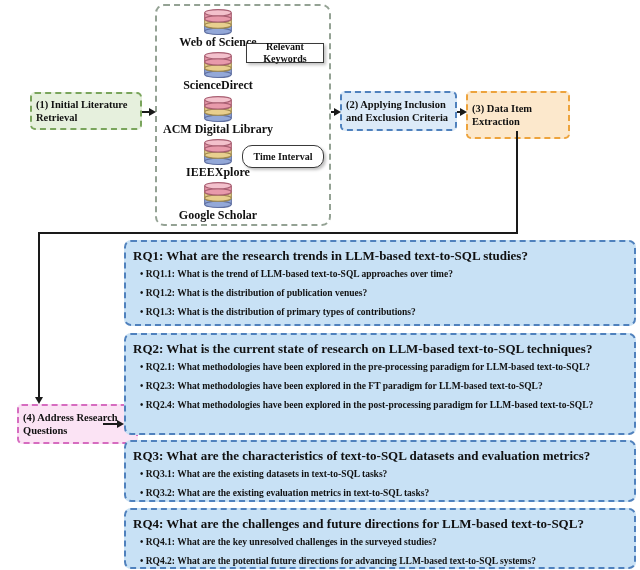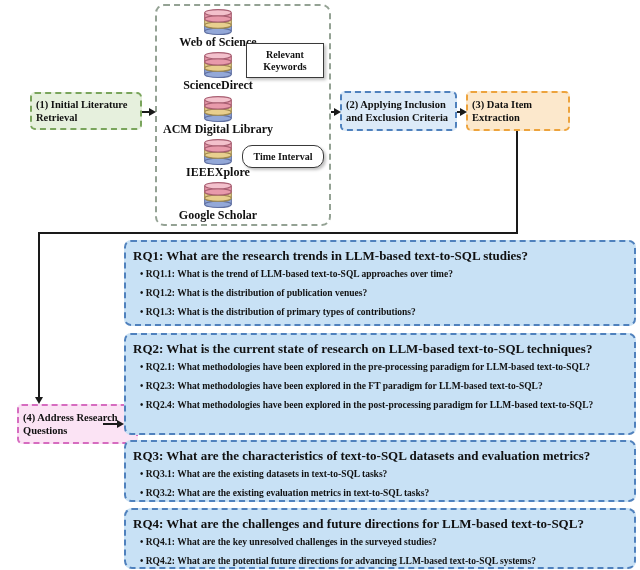--- a/index.html
+++ b/index.html
@@ -3,43 +3,43 @@
 <meta charset="utf-8">
 <style>
   html,body{margin:0;padding:0;}
   body{width:640px;height:570px;background:#ffffff;font-family:"Liberation Serif",serif;color:#111;}
   .canvas{position:relative;width:640px;height:570px;overflow:hidden;background:#fff;}
   .box{position:absolute;display:flex;align-items:center;justify-content:center;text-align:left;
        font-weight:bold;border-radius:5px;box-sizing:border-box;padding:2px 4px;}
   .step{font-size:10.5px;line-height:13.5px;}
   #step1{left:30px;top:92px;width:112px;height:38px;background:#e6f0dd;border:2px dashed #7aa55c;}
   #step2{left:340px;top:91px;width:117px;height:40px;background:#dceaf8;border:2px dashed #4f81bd;}
-  #step3{left:466px;top:91px;width:104px;height:40px;background:#fce8cc;border:2px dashed #eda33c;}
+  #step3{left:466px;top:91px;width:104px;height:48px;background:#fce8cc;border:2px dashed #eda33c;}
   #step4{left:17px;top:404px;width:121px;height:40px;background:#fbe3f4;border:2px dashed #d66cc0;}
   .panel{position:absolute;left:155px;top:4px;width:176px;height:222px;border:2px dashed #94a294;
          border-radius:9px;box-sizing:border-box;background:#fff;}
   .db-col{position:absolute;left:10px;top:3px;width:102px;height:214px;display:flex;
           flex-direction:column;justify-content:space-between;}
   .db-item{display:flex;flex-direction:column;align-items:center;}
   .db-label{font-size:12px;font-weight:bold;white-space:nowrap;margin-top:-1px;}
   .filter-box{position:absolute;background:#fff;border:1.5px solid #3a3a3a;display:flex;align-items:center;
               justify-content:center;text-align:center;font-weight:bold;font-size:10px;line-height:12px;
               box-shadow:2px 2px 3px rgba(0,0,0,0.25);box-sizing:border-box;}
-  #filter-keywords{left:89px;top:37px;width:78px;height:35px;}
+  #filter-keywords{left:89px;top:37px;width:78px;height:20px;}
   #filter-time{left:85px;top:139px;width:82px;height:23px;border-radius:10px;}
   .line{position:absolute;background:#1a1a1a;}
   .arrowhead{position:absolute;width:0;height:0;}
   .ah-right{border-top:4px solid transparent;border-bottom:4px solid transparent;border-left:7px solid #1a1a1a;}
   .ah-down{border-left:4px solid transparent;border-right:4px solid transparent;border-top:7px solid #1a1a1a;}
   .rq-box{position:absolute;left:124px;width:512px;background:#c8e1f5;border:2px dashed #4f81bd;
           border-radius:7px;box-sizing:border-box;padding:4px 5px 3px 7px;overflow:hidden;}
   #rq1{top:240px;height:86px;}
   #rq2{top:333px;height:102px;}
   #rq3{top:440px;height:62px;}
-  #rq4{top:508px;height:61px;border-radius:8px;}
+  #rq4{top:508px;height:61px;}
   .rq-title{font-size:13px;font-weight:bold;line-height:19px;white-space:nowrap;}
   .rq-sub{font-size:9.5px;font-weight:bold;line-height:19px;padding-left:7px;white-space:nowrap;}
   .rq-sub::before{content:"\2022\00A0";}
 </style>
 </head>
 <body>
 
 <div class="canvas">
 
   <div class="box step" id="step1">(1) Initial Literature Retrieval</div>

